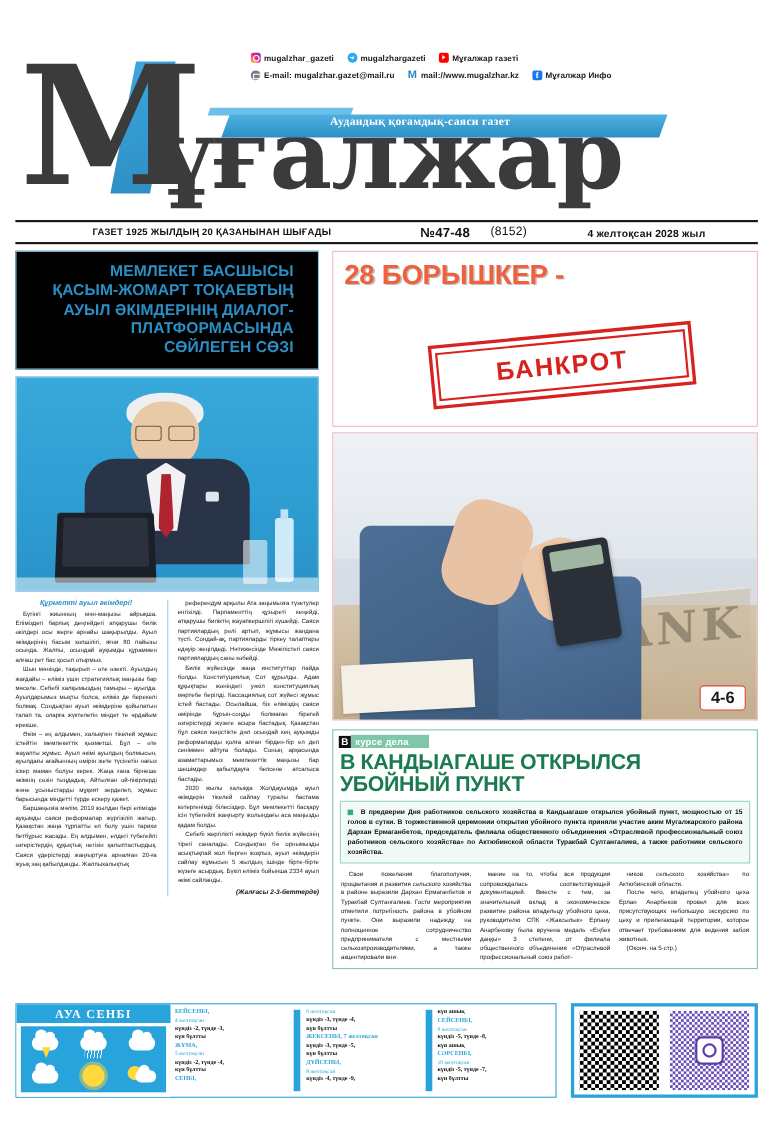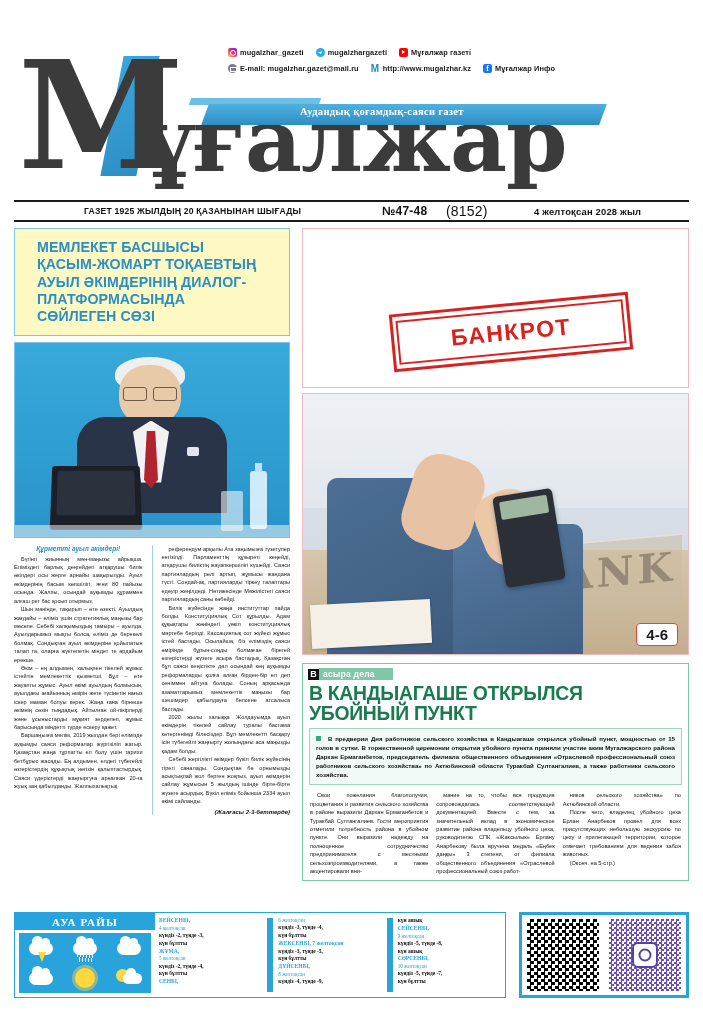--- a/index.html
+++ b/index.html
@@ -103,31 +103,31 @@
 
   
   .datebar {
     position: absolute; left: 14px; top: 200px; width: 675px;
     border-top: 2px solid #1a1a1a; border-bottom: 2px solid #1a1a1a;
     height: 22px; display: flex; align-items: center;
     font-size: 8.6px; color: #111; letter-spacing: .2px;
   }
   .db-left { position:absolute; left: 70px; font-weight:600; }
   .db-num { position:absolute; left: 368px; font-weight: bold; font-size: 12px; text-align: center; }
-  .db-sub { position:absolute; left: 432px; font-size: 14px; }
+  .db-sub { position:absolute; left: 432px; font-size: 11px; }
   .db-date { position:absolute; left: 520px; font-weight: 600; font-size:9.4px; }
 
   
   .content { position: absolute; left: 14px; top: 228px; width: 675px; }
 
   
   .left-col { position: absolute; left: 0; top: 0; width: 276px; }
   .kz-head-box {
-    border: 1.5px solid #7fc4e6; background: #fef9c3;
-    padding: 10px 22px 9px; text-align: left;
+    border: 1.5px solid #7fc4e6; background: #000000;
+    padding: 10px 22px 9px; text-align: right;
   }
   .kz-head-box h1 {
     font-family: "Liberation Sans", sans-serif;
     font-size: 14.2px; font-weight: bold; line-height: 1.22;
     color: #2b8fc6; letter-spacing: .1px;
   }
   .kz-photo {
     margin-top: 6px; height: 196px; width: 100%;
     border: 1.5px solid #7fc4e6;
     background: linear-gradient(180deg,#39a8da 0%, #2e9ed3 55%, #2a93c9 100%);
@@ -359,21 +359,21 @@
           <span class="ci-label">Мұғалжар газеті</span>
         </div>
       </div>
       <div class="contact-row">
         <div class="contact-item">
           <span class="ico ico-mail"></span>
           <span class="ci-label">E-mail:  mugalzhar.gazet@mail.ru</span>
         </div>
         <div class="contact-item">
           <span class="ico ico-web">М</span>
-          <span class="ci-label">http://www.mugalzhar.kz</span>
+          <span class="ci-label">mail://www.mugalzhar.kz</span>
         </div>
         <div class="contact-item">
           <span class="ico ico-fb">f</span>
           <span class="ci-label">Мұғалжар Инфо</span>
         </div>
       </div>
     </div>
 
     <div class="ribbon-tail"></div>
     <div class="ribbon"></div>
@@ -427,20 +427,21 @@
               <div style="text-indent: 7px;">2020 жылы халыққа Жолдауымда ауыл әкімдерін тікелей сайлау туралы бастама көтергенімді білесіздер. Бұл мемлекетті басқару ісін түбегейлі жаңғырту жолындағы аса маңызды қадам болды.</div>
               <div style="text-indent: 7px;">Себебі жергілікті әкімдер бүкіл билік жүйесінің тірегі саналады. Сондықтан бә орнымызды асықтықпай жол берген жоқпыз, ауыл әкімдерін сайлау жұмысын 5 жылдың ішінде бірте-бірте жүзеге асырдық. Бүкіл еліміз бойынша 2334 ауыл әкімі сайланды.</div>
             </div>
           <div class="kz-cont">(Жалғасы 2-3-беттерде)</div>
         </div>
       </div>
     </div>
 
     <div class="right-col">
       <div class="ru-head-box">
+        <h1>28 БОРЫШКЕР -</h1>
         <div class="stamp">
           <div class="stamp-inner">
             <span>БАНКРОТ</span>
           </div>
         </div>
       </div>
 
       <div class="bank-photo">
         <div class="bp-wall"></div>
         <div class="bp-desk"></div>
@@ -451,21 +452,21 @@
         <div class="bp-arm"></div>
         <div class="bp-arm2"></div>
         <div class="bp-calc"></div>
         <div class="bp-paper"></div>
         <div class="pg-badge">4-6</div>
       </div>
 
       <div class="ru-block">
         <div class="ru-kicker">
           <span class="kick-b">В</span>
-          <span class="kick-t">асыра дела</span>
+          <span class="kick-t">курсе дела</span>
         </div>
         <h2>В КАНДЫАГАШЕ ОТКРЫЛСЯ УБОЙНЫЙ ПУНКТ</h2>
         <div class="ru-lead">В предверии Дня работников сельского хозяйства в Кандыагаше открылся убойный пункт, мощностью от 15 голов в сутки. В торжественной церемонии открытия убойного пункта приняли участие аким Мугалжарского района Дархан Ермаганбетов, председатель филиала общественного объединения «Отраслевой профессиональный союз работников сельского хозяйства» по Актюбинской области Туракбай Султангалиев, а также работники сельского хозяйства.</div>
         <div class="ru-cols">
           <div class="ru-col">Свои пожелания благополучия, процветания и развития сельского хозяйства в районе выразили Дархан Ермаганбетов и Туракбай Султангалиев. Гости мероприятия отметили потребность района в убойном пункте. Они выразили надежду на полноценное сотрудничество предпринимателя с местными сельхозпроизводителями, а также акцентировали вни-</div>
           <div class="ru-col">мание на то, чтобы вся продукция сопровождалась соответствующей документацией. Вместе с тем, за значительный вклад в экономическое развитие района владельцу убойного цеха, руководителю СПК «Жаксылык» Ерлану Анарбекову была вручена медаль «Еңбек даңқы» 3 степени, от филиала общественного объединения «Отраслевой профессиональный союз работ-</div>
           <div class="ru-col">
               <div style="text-indent: 7px;"></div>
               <div style="text-indent: 7px;">            ников сельского хозяйства» по Актюбинской области.</div>
               <div style="text-indent: 7px;">После чего, владелец убойного цеха Ерлан Анарбеков провел для всех присутствующих небольшую экскурсию по цеху и прилегающей территории, которое отвечает требованиям для ведения забоя животных.</div>
@@ -473,21 +474,21 @@
               <div style="text-indent: 7px;">          </div>
             </div>
         </div>
       </div>
     </div>
   </div>
 
   <div class="bottom">
     <div class="weather">
       <div class="w-left">
-        <div class="w-title">АУА РАЙЫ</div>
+        <div class="w-title">АУА СЕНБІ</div>
         <div class="w-icons">
           <div class="cloud">
               <span class="bolt"></span>
             </div>
           <div class="cloud">
               <span class="rain"></span>
             </div>
           <div class="cloud"></div>
           <div class="cloud"></div>
           <div class="sun"></div>

